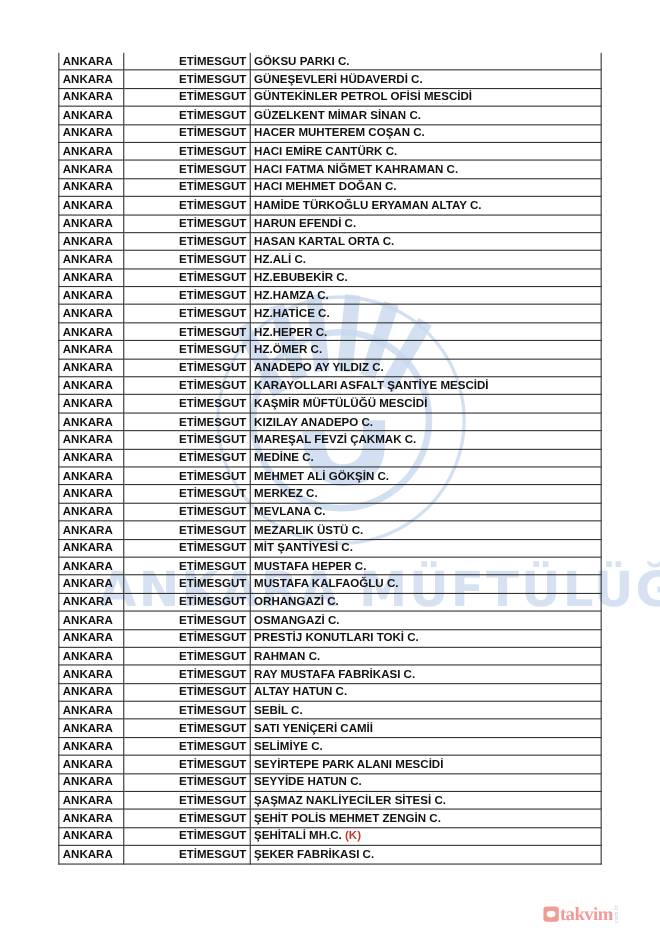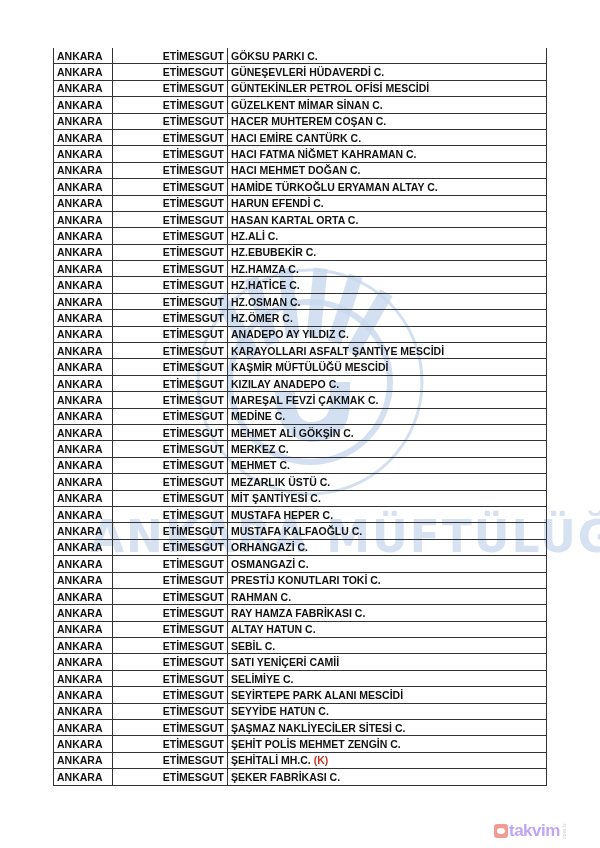--- a/index.html
+++ b/index.html
@@ -38,22 +38,22 @@
     }
     .takvim-mark {
       width: 14px; height: 14px; background: #e74c3c; border-radius: 3px;
       display: inline-block; margin-right: 1px; position: relative;
     }
     .takvim-mark::after {
       content: ""; position: absolute; left: 3px; top: 4px; width: 8px; height: 6px;
       background: #fff; border-radius: 50%;
     }
     .takvim-word {
-      font-family: Liberation Sans, sans-serif; font-weight: bold; font-size: 17px;
-      color: #8b5cf6; letter-spacing: -0.5px;
+      font-family: Liberation Serif, serif; font-weight: bold; font-size: 17px;
+      color: #ef4444; letter-spacing: -0.5px;
     }
     .takvim-domain {
       font-family: "DejaVu Sans", sans-serif; font-size: 5px; color: #999;
       writing-mode: vertical-rl; transform: rotate(180deg); margin-left: 1px;
     }
   </style>
 </head>
 <body>
 
 <svg class="watermark-seal" viewBox="0 0 240 240">
@@ -146,21 +146,21 @@
         <td class="col-mosque"><span>HZ.HAMZA C.</span></td>
       </tr>
       <tr>
         <td class="col-city">ANKARA</td>
         <td class="col-district">ETİMESGUT</td>
         <td class="col-mosque"><span>HZ.HATİCE C.</span></td>
       </tr>
       <tr>
         <td class="col-city">ANKARA</td>
         <td class="col-district">ETİMESGUT</td>
-        <td class="col-mosque"><span>HZ.OSMAN C.</span></td>
+        <td class="col-mosque"><span>HZ.HEPER C.</span></td>
       </tr>
       <tr>
         <td class="col-city">ANKARA</td>
         <td class="col-district">ETİMESGUT</td>
         <td class="col-mosque"><span>HZ.ÖMER C.</span></td>
       </tr>
       <tr>
         <td class="col-city">ANKARA</td>
         <td class="col-district">ETİMESGUT</td>
         <td class="col-mosque"><span>ANADEPO AY YILDIZ C.</span></td>
@@ -196,21 +196,21 @@
         <td class="col-mosque"><span>MEHMET ALİ GÖKŞİN C.</span></td>
       </tr>
       <tr>
         <td class="col-city">ANKARA</td>
         <td class="col-district">ETİMESGUT</td>
         <td class="col-mosque"><span>MERKEZ C.</span></td>
       </tr>
       <tr>
         <td class="col-city">ANKARA</td>
         <td class="col-district">ETİMESGUT</td>
-        <td class="col-mosque"><span>MEHMET C.</span></td>
+        <td class="col-mosque"><span>MEVLANA C.</span></td>
       </tr>
       <tr>
         <td class="col-city">ANKARA</td>
         <td class="col-district">ETİMESGUT</td>
         <td class="col-mosque"><span>MEZARLIK ÜSTÜ C.</span></td>
       </tr>
       <tr>
         <td class="col-city">ANKARA</td>
         <td class="col-district">ETİMESGUT</td>
         <td class="col-mosque"><span>MİT ŞANTİYESİ C.</span></td>
@@ -241,21 +241,21 @@
         <td class="col-mosque"><span>PRESTİJ KONUTLARI TOKİ C.</span></td>
       </tr>
       <tr>
         <td class="col-city">ANKARA</td>
         <td class="col-district">ETİMESGUT</td>
         <td class="col-mosque"><span>RAHMAN C.</span></td>
       </tr>
       <tr>
         <td class="col-city">ANKARA</td>
         <td class="col-district">ETİMESGUT</td>
-        <td class="col-mosque"><span>RAY HAMZA FABRİKASI C.</span></td>
+        <td class="col-mosque"><span>RAY MUSTAFA FABRİKASI C.</span></td>
       </tr>
       <tr>
         <td class="col-city">ANKARA</td>
         <td class="col-district">ETİMESGUT</td>
         <td class="col-mosque"><span>ALTAY HATUN C.</span></td>
       </tr>
       <tr>
         <td class="col-city">ANKARA</td>
         <td class="col-district">ETİMESGUT</td>
         <td class="col-mosque"><span>SEBİL C.</span></td>

